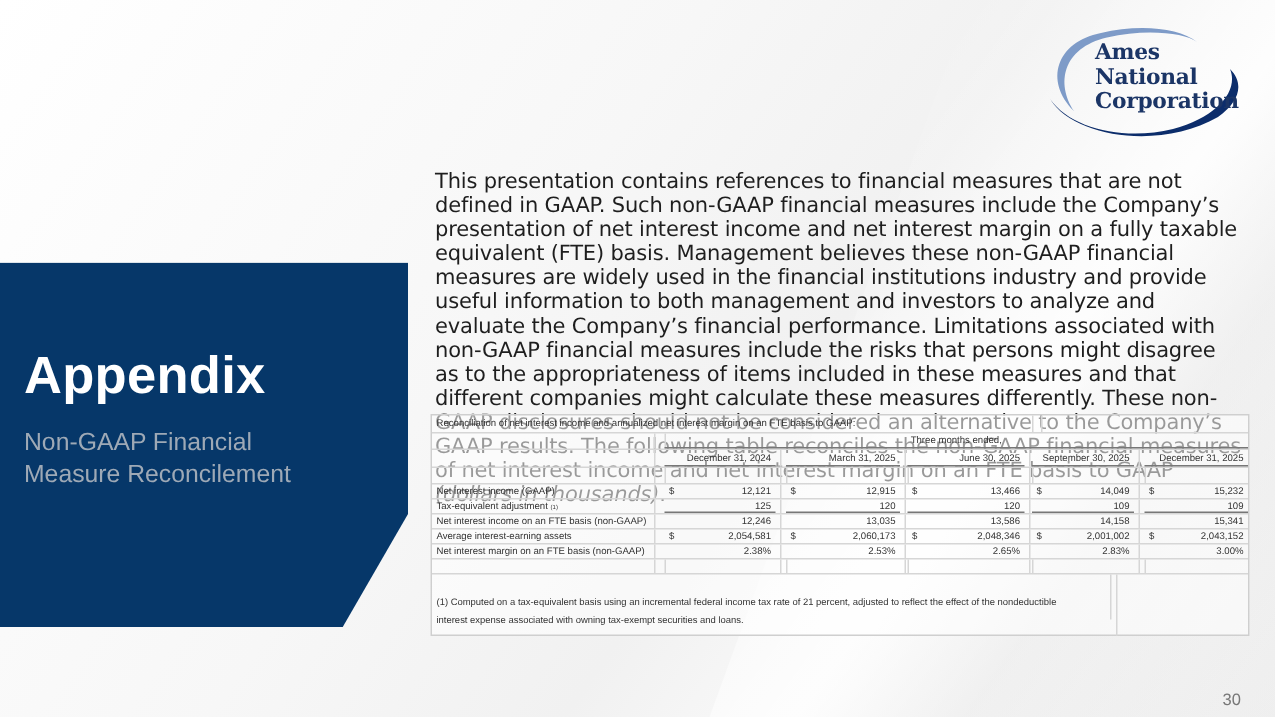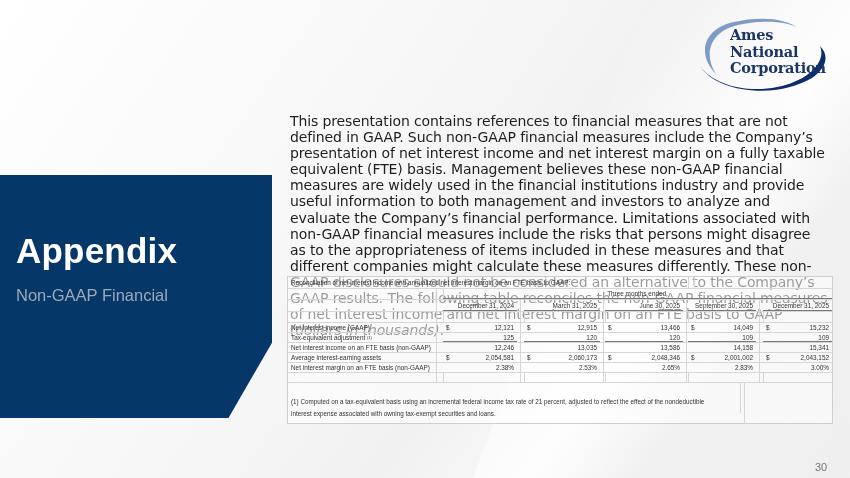--- a/index.html
+++ b/index.html
@@ -84,20 +84,21 @@
     <div>Ames</div>
     <div>National</div>
     <div>Corporation</div>
   </div>
 </div>
 
 <div class="panel">
   <div class="panel-title">Appendix</div>
   <div class="panel-sub">
     <div>Non-GAAP Financial</div>
+    <div>Measure Reconcilement</div>
   </div>
 </div>
 
 <div class="intro"><span>This presentation contains references to financial measures that are not defined in GAAP. Such non-GAAP financial measures include the Company’s presentation of net interest income and net interest margin on a fully taxable equivalent (FTE) basis. Management believes these non-GAAP financial measures are widely used in the financial institutions industry and provide useful information to both management and investors to analyze and evaluate the Company’s financial performance. Limitations associated with non-GAAP financial measures include the risks that persons might disagree as to the appropriateness of items included in these measures and that different companies might calculate these measures differently. These non-GAAP disclosures should not be considered an alternative to the Company’s GAAP results. The following table reconciles the non-GAAP financial measures of net interest income and net interest margin on an FTE basis to GAAP </span><span class="emph">(dollars in thousands)</span><span>.</span></div>
 
 <div class="tbl">
 
   <div class="row" style="top:0;height:12px;">
     <div class="cell" style="left:3px;">Reconciliation of net interest income and annualized net interest margin on an FTE basis to GAAP:</div>
     <div class="vline" style="left:400px;"></div>

